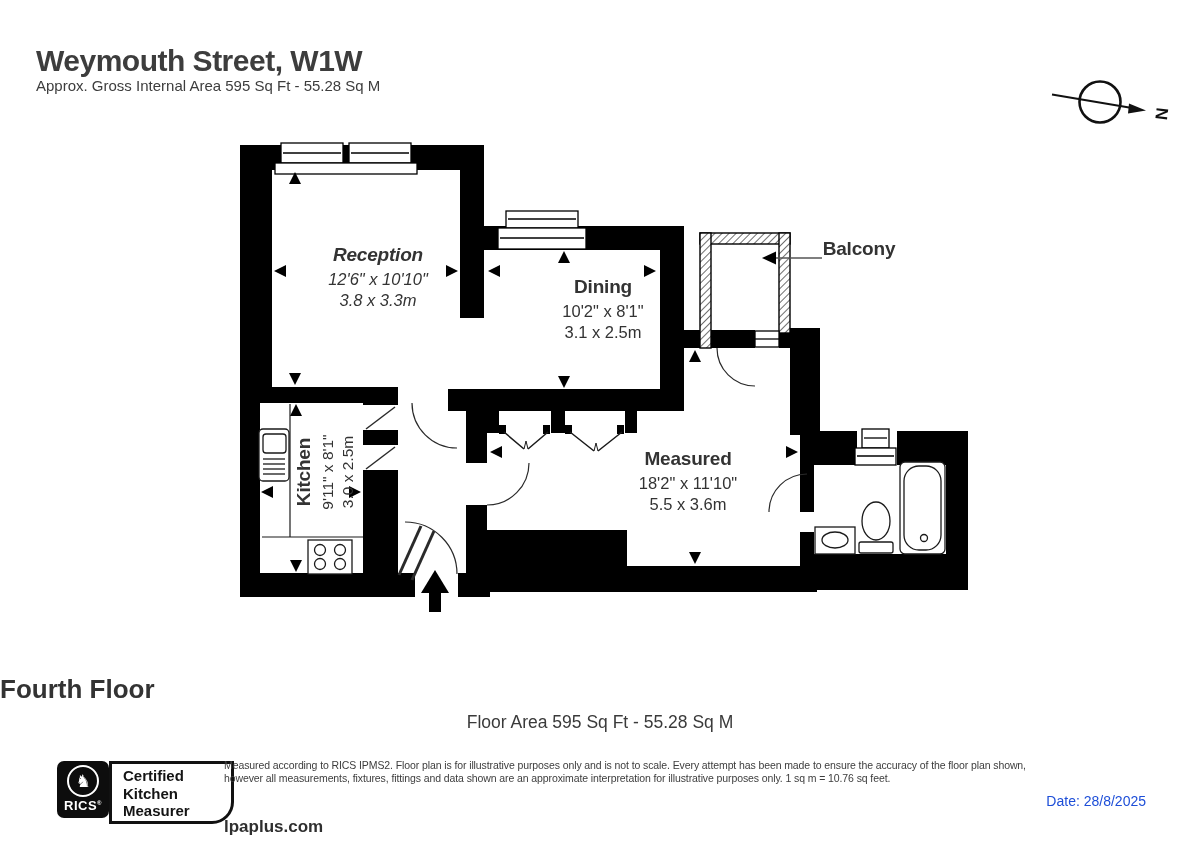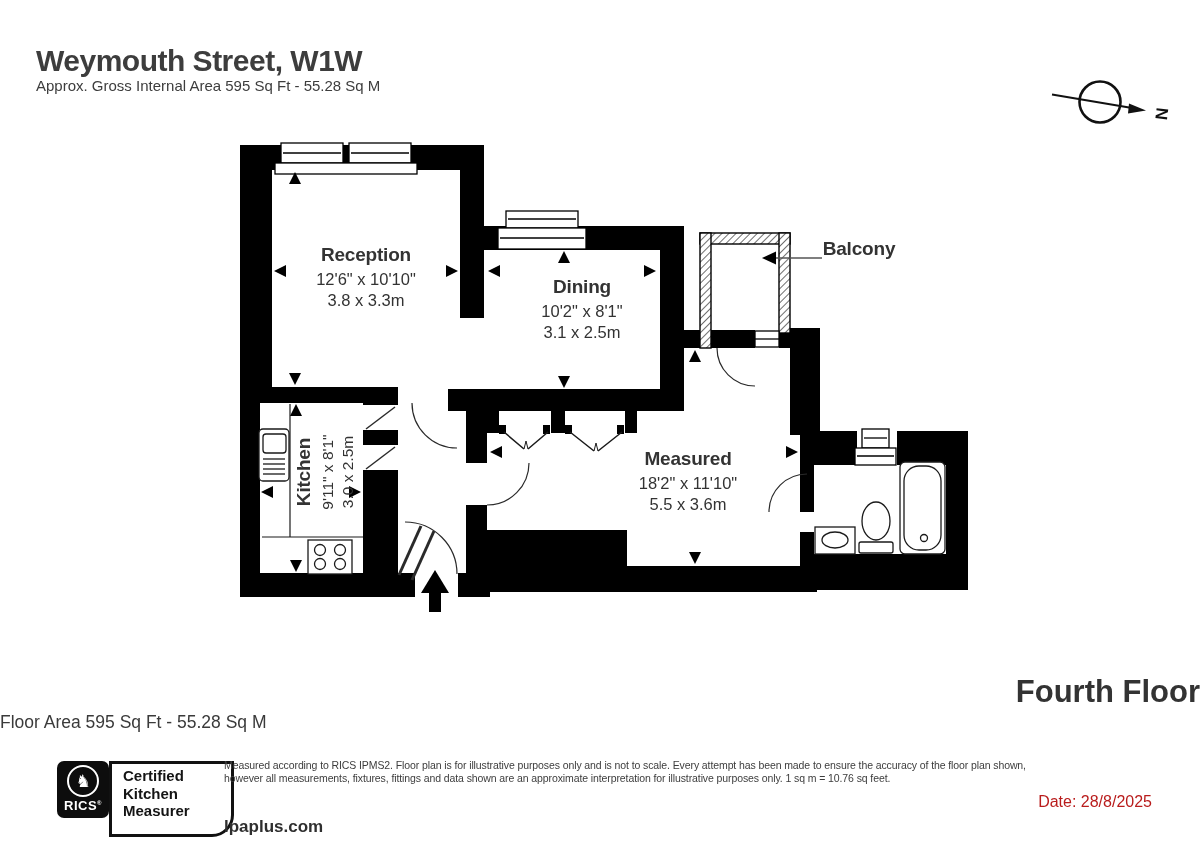--- a/index.html
+++ b/index.html
@@ -11,45 +11,45 @@
   .abs{position:absolute;}
   
   .header{left:36px;top:26px;margin-top:18px;}
   .title{font-size:30px;font-weight:bold;color:#3d3d3d;letter-spacing:-0.5px;line-height:1.1;}
   .subtitle{font-size:15px;color:#3d3d3d;line-height:1.25;}
   
   .room-label{position:absolute;text-align:center;color:#333333;}
   .room-name{font-size:19px;font-weight:bold;letter-spacing:-0.2px;}
   .room-dims{font-size:16.5px;line-height:1.28;margin-top:3px;}
   .room-dims div{white-space:nowrap;}
-  .reception{left:264px;top:244px;width:204px;}
-  .dining{left:482px;top:276px;width:200px;text-align:center;}
+  .reception{left:276px;top:244px;width:204px;font-style:italic;}
+  .dining{left:503px;top:276px;width:200px;text-align:center;}
   .bedroom{left:588px;top:448px;width:200px;}
   .balcony{left:798px;top:238px;width:122px;}
   .balcony .room-dims{font-size:16px;}
   .kitchen{left:250px;top:436px;width:150px;height:72px;transform:rotate(-90deg);
            display:flex;flex-direction:column;justify-content:center;}
   .kitchen .room-dims{font-size:15.5px;}
   
-  .floor-title{left:0;right:0;top:674px;text-align:right;font-size:31px;font-weight:bold;color:#333;}
-  .floor-area{left:0;right:0;top:712px;font-size:17.5px;color:#3a3a3a;}
+  .floor-title{left:0;right:0;top:674px;text-align:left;font-size:26px;font-weight:bold;color:#333;}
+  .floor-area{left:0;right:0;top:712px;text-align:center;font-size:17.5px;color:#3a3a3a;}
   
   .rics-logo{left:57px;top:761px;width:52px;height:57px;background:#0d0d0d;border-radius:7px 7px 7px 7px;
              display:flex;flex-direction:column;align-items:center;justify-content:flex-start;}
   .lion-circle{margin-top:4px;width:28px;height:28px;border:2px solid #fff;border-radius:50%;
                display:flex;align-items:center;justify-content:center;color:#fff;font-size:17px;line-height:1;}
   .rics-word{color:#ffffff;font-weight:bold;font-size:13px;letter-spacing:0.5px;margin-top:1px;}
   .rics-word sup{font-size:6px;}
   .cert-badge{left:109px;top:761px;width:108px;height:51px;border:3px solid #111;background:#fff;
-              border-radius:0 0 22px 0;padding:3px 0 16px 11px;}
+              border-radius:0 0 22px 0;padding:3px 0 3px 11px;}
   .cert-badge div{font-size:15px;font-weight:bold;color:#141414;line-height:1.17;}
   .disclaimer{left:224px;top:759px;width:950px;color:#3d3d3d;}
   .disclaimer div{font-size:10.5px;line-height:1.22;white-space:nowrap;letter-spacing:-0.1px;}
   .website{left:224px;top:789px;font-size:17px;font-weight:bold;color:#2f2f2f;margin-top:28px;}
-  .date{right:48px;top:793px;font-size:16px;color:#b91c1c;}
+  .date{right:54px;top:793px;font-size:14px;color:#1d4ed8;}
 </style>
 </head>
 <body>
 
 <svg id="plan-svg" viewBox="0 0 1200 848" xmlns="http://www.w3.org/2000/svg">
   <defs>
     <pattern id="hatch" width="5" height="5" patternUnits="userSpaceOnUse" patternTransform="rotate(45)">
       <rect width="5" height="5" fill="#ffffff"></rect>
       <line x1="0" y1="0" x2="0" y2="5" stroke="#4a4a4a" stroke-width="1.6"></line>
     </pattern>

